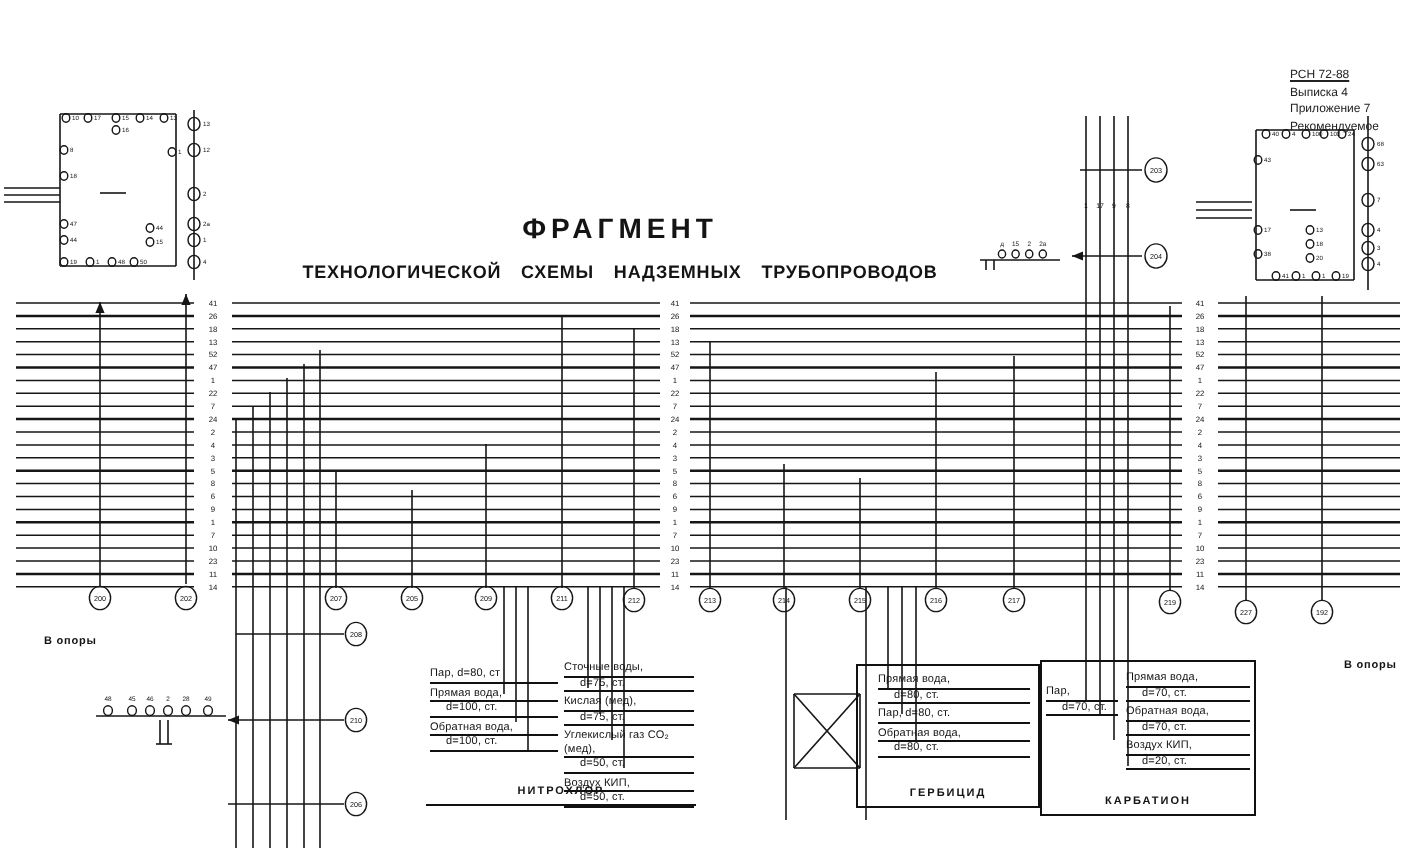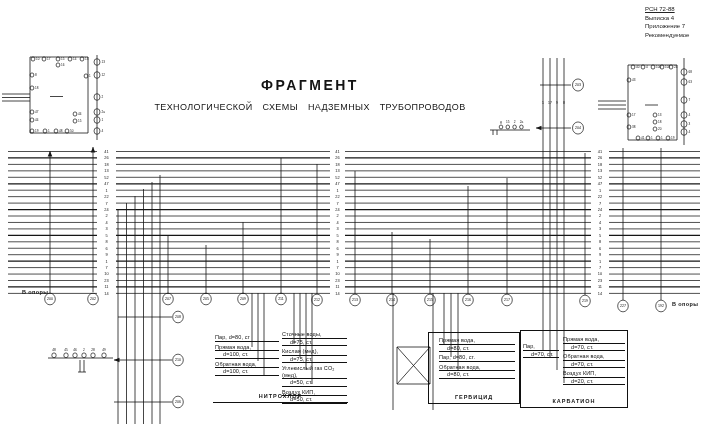--- a/index.html
+++ b/index.html
@@ -1,23 +1,23 @@
 <!DOCTYPE html>
 <html><head>
 <meta charset="utf-8">
 <style>
   html,body{margin:0;padding:0;background:#e8e8e8;}
   .page{position:relative;width:712px;height:430px;background:#ffffff;overflow:hidden;
         font-family:"Liberation Sans",sans-serif;color:#141414;}
   svg{position:absolute;left:0;top:0;z-index:1;}
-  .txt{position:absolute;z-index:2;}
+  .txt{position:absolute;z-index:2;margin-top:29px;}
   .doc-ref{left:645px;top:5px;font-size:6px;line-height:8.5px;color:#222;}
   .doc-ref .u{text-decoration:underline;}
   .title-main{left:160px;top:77px;width:300px;text-align:center;font-size:14px;font-weight:bold;letter-spacing:2.5px;}
-  .title-sub{left:150px;top:102px;width:320px;text-align:center;font-size:9px;font-weight:normal;letter-spacing:.4px;word-spacing:7px;}
+  .title-sub{left:150px;top:102px;width:320px;text-align:center;font-size:9px;font-weight:bold;letter-spacing:.4px;word-spacing:7px;}
   .supports{font-size:5.5px;font-weight:bold;letter-spacing:.4px;}
   .sup-l{left:22px;top:289px;}
   .sup-r{left:672px;top:301px;}
   .plant{position:absolute;z-index:2;}
   .nitro{left:213px;top:330px;width:135px;height:72px;border-bottom:1px solid #111;}
   .gerb{left:428px;top:332px;width:90px;height:70px;border:1px solid #111;}
   .karb{left:520px;top:330px;width:106px;height:76px;border:1px solid #111;}
   .col{position:absolute;}
   .nitro-l{left:2px;top:4px;width:64px;}
   .nitro-r{left:69px;top:1px;width:65px;}

